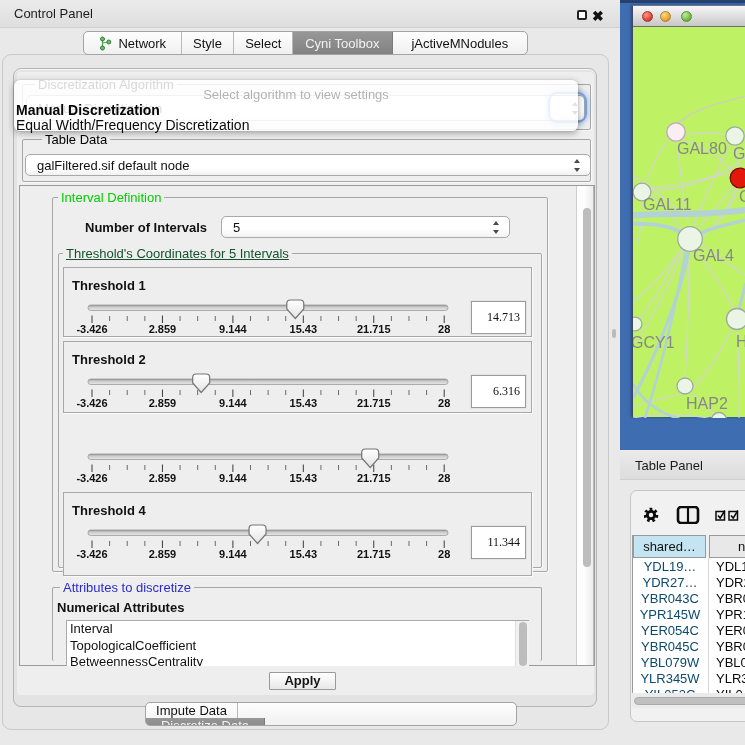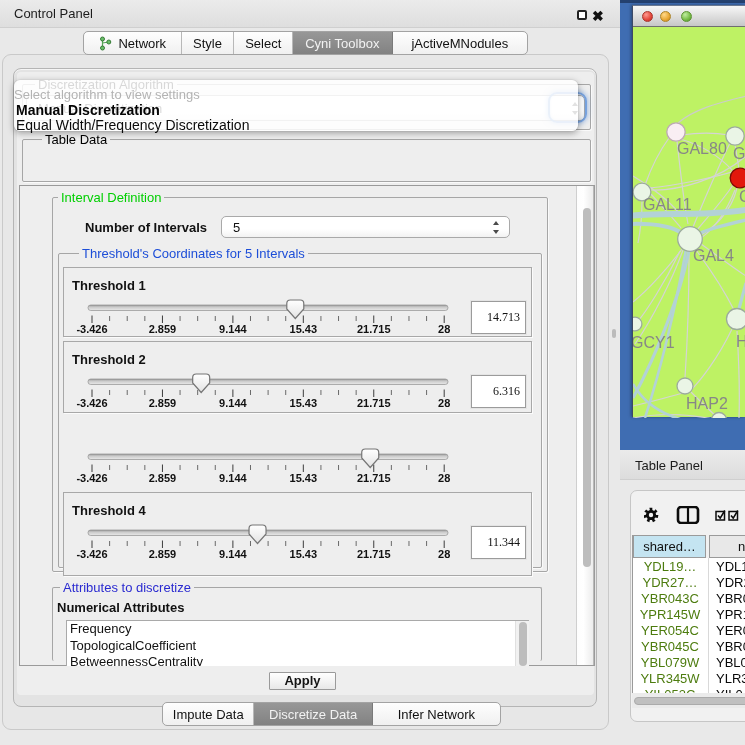--- a/index.html
+++ b/index.html
@@ -13,21 +13,21 @@
 #tpTitle .t{position:absolute;left:15px;top:8px;font-size:13px;color:#1c1c1c;}
 
 #floatIc{left:577px;top:10px;width:10px;height:10px;border:2px solid #222;border-radius:2px;background:#fff;}
 #closeIc{left:592px;top:8px;width:14px;height:14px;font-size:14px;font-weight:bold;color:#111;}
 
 .seg{position:absolute;display:flex;border:1px solid #a3a3a3;border-radius:5px;background:linear-gradient(#fefefe,#f0f0f0);overflow:hidden;}
 .seg .sg{font-size:13px;color:#111;display:flex;align-items:center;justify-content:center;border-right:1px solid #b8b8b8;}
 .seg .sg:last-child{border-right:none;}
 .seg .sel{background:linear-gradient(#979797,#828282);color:#f2f2f2;border-right:1px solid #7a7a7a;}
 #topTabs{left:83px;top:31px;width:445px;height:24px;}
-#botTabs{left:162px;top:702px;width:339px;height:24px;}
+#botTabs{left:145px;top:702px;width:372px;height:24px;flex-direction:column;}
 
 #outerBox{left:2px;top:54px;width:607px;height:676px;background:#e7e7e7;border:1px solid #c9c9c9;border-radius:9px;}
 #innerBox{left:13px;top:68px;width:584px;height:639px;background:#e3e3e3;border:1px solid #b5b5b5;border-radius:8px;box-shadow:inset 0 1px 0 #f5f5f5;}
 #contentBox{left:17px;top:72px;width:577px;height:623px;background:#eeeeee;border-radius:4px;}
 
 .group{position:absolute;border:1px solid #a6a6a6;border-radius:2px;box-shadow:1px 1px 0 #fafafa;}
 .gtitle{position:absolute;top:-8px;font-size:13px;background:#eeeeee;padding:0 3px;line-height:15px;white-space:nowrap;}
 
 .combo{position:absolute;background:linear-gradient(#ffffff,#ffffff 60%,#f2f2f2);border:1px solid #a9a9a9;border-radius:5px;font-size:13px;color:#111;}
 .combo .cv{position:absolute;left:11px;top:3px;}
@@ -39,37 +39,37 @@
 .tbox{position:absolute;left:63px;width:469px;border:1px solid #a8a8a8;background:#eeeeee;box-shadow:1px 1px 0 #fbfbfb;}
 .tlabel{position:absolute;left:8px;top:10px;font-size:13px;font-weight:bold;color:#111;}
 .tfield{position:absolute;left:407px;top:33px;width:55px;height:33px;background:#fff;border:1px solid #9b9b9b;box-shadow:0 0 0 1px #e4e4e4;font-family:"Liberation Serif",serif;font-size:12px;color:#111;text-align:right;line-height:31px;padding-right:5px;}
 
 #attrList{left:66px;top:620px;width:463px;height:46px;background:#fff;border:1px solid #a9a9a9;border-bottom:none;overflow:hidden;font-size:13px;color:#111;}
 #attrList div{padding-left:3px;line-height:16.6px;}
 
 #applyBtn{left:269px;top:672px;width:67px;height:18px;border:1px solid #9a9a9a;border-radius:1px;background:linear-gradient(#ffffff,#e8e8e8);font-size:13px;font-weight:bold;color:#151515;text-align:center;line-height:16px;}
 
 #popup{left:14px;top:80px;width:564px;height:51px;background:rgba(255,255,255,0.845);border-radius:6px;box-shadow:0 2px 7px rgba(0,0,0,0.35),0 0 1px rgba(0,0,0,0.3);}
-#popup .r1{position:absolute;left:0;right:0;top:7px;text-align:left;font-size:13px;color:#b3b3b3;}
+#popup .r1{position:absolute;left:0;right:0;top:7px;text-align:center;font-size:13px;color:#b3b3b3;}
 #popup .r2{position:absolute;left:2px;top:22px;font-size:14px;font-weight:bold;color:#050505;}
 #popup .r3{position:absolute;left:2px;top:36.5px;font-size:14px;color:#0a0a0a;}
 
 #vsb{left:576px;top:186px;width:18px;height:479px;background:linear-gradient(90deg,#fdfdfd,#ffffff 40%,#ececec);border-left:1px solid #cfcfcf;border-right:1px solid #b9b9b9;}
 #vsbThumb{left:583px;top:208px;width:8px;height:359px;background:#bdbdbd;border-radius:4px;}
 
 #netBlue{left:620px;top:0;width:125px;height:450px;background:#3f6db2;border-top:3px solid #24416f;}
 #netWin{left:632px;top:5px;width:113px;height:412px;background:#bef264;box-shadow:-1px 0 3px rgba(0,0,0,0.35);border-left:1px solid #3d4a66;border-top:1px solid #6a7890;}
 #netBar{position:absolute;left:0;top:0;width:113px;height:21px;background:linear-gradient(#f7f7f7,#c7c7c7);border-bottom:1px solid #6f6f6f;}
 .tl{position:absolute;top:5px;width:11px;height:11px;border-radius:50%;}
 
 #tablePanel{left:630px;top:490px;width:130px;height:232px;background:#f1f1f1;border:1px solid #c6c6c6;border-radius:7px;}
 #thead1{left:633px;top:535px;width:73px;height:23px;background:#c4e4f1;border:1px solid #9a9a9a;font-size:13px;color:#111;text-align:center;line-height:21px;}
 #thead2{left:709px;top:535px;width:36px;height:23px;background:#e8e8e8;border:1px solid #9a9a9a;border-right:none;font-size:13px;color:#111;padding-left:28px;line-height:21px;}
 #tbodyBG{left:633px;top:558px;width:112px;height:150px;background:#fff;}
-.trow{position:absolute;width:74px;text-align:center;font-size:13px;color:#4d7c0f;line-height:16px;}
+.trow{position:absolute;width:74px;text-align:center;font-size:13px;color:#0c4a6e;line-height:16px;}
 .trow2{position:absolute;left:716px;width:30px;text-align:left;font-size:13px;color:#0a0a0a;line-height:16px;overflow:hidden;}
 #hsb{left:632px;top:693px;width:113px;height:15px;background:#ebebeb;}
 #hsbThumb{left:634px;top:697px;width:115px;height:8px;background:#c0c0c0;border:1px solid #ababab;border-radius:4px;}
 .divdot{left:612px;top:329px;width:4px;height:9px;background:#bbb;border-radius:2px;}
 </style>
 </head>
 <body>
 <div id="page">
 
   <div class="abs" id="cpTitle">
@@ -104,36 +104,40 @@
   <div class="combo" style="left:26px;top:95px;width:559px;height:26px;">
     <div class="cv" style="top:5px;">Manual Discretization</div>
     <div class="stepper" style="right:5px;top:6px;"></div>
   </div>
 
   <div class="abs" style="left:548px;top:92px;width:39px;height:31px;border:2.5px solid rgba(98,148,218,0.85);border-radius:9px;box-shadow:0 0 5px 1px rgba(98,148,218,0.55),inset 0 0 3px rgba(98,148,218,0.4);"></div>
 
   <div class="group" style="left:22px;top:139px;width:569px;height:43px;">
       <span class="gtitle" style="left:19px;">Table Data</span>
     </div>
+  <div class="combo" style="left:25px;top:154px;width:566px;height:22px;">
+    <div class="cv">galFiltered.sif default node</div>
+    <div class="stepper" style="right:9px;top:4px;"></div>
+  </div>
 
   <div class="abs" style="left:19px;top:185px;width:576px;height:481px;border:1px solid #9a9a9a;background:#eeeeee;"></div>
   <div class="abs" id="vsb"></div>
   <div class="abs" id="vsbThumb"></div>
 
   <div class="group" style="left:52px;top:197px;width:496px;height:375px;">
       <span class="gtitle" style="left:5px;color:#00cf00;">Interval Definition</span>
     </div>
   <div class="abs" style="left:85px;top:220px;font-size:13px;font-weight:bold;color:#111;">Number of Intervals</div>
   <div class="combo" style="left:221px;top:216px;width:289px;height:22px;">
     <div class="cv">5</div>
     <div class="stepper" style="right:9px;top:4px;"></div>
   </div>
 
   <div class="group" style="left:58px;top:253px;width:484px;height:315px;">
-      <span class="gtitle" style="left:20px;color:#1d4ed8;">Threshold's Coordinates for 5 Intervals</span>
+      <span class="gtitle" style="left:4px;color:#14532d;text-decoration:underline;">Threshold's Coordinates for 5 Intervals</span>
     </div>
 
   <div class="tbox" style="top:267px;height:70px;">
     <div class="tlabel">Threshold 1</div>
     <div class="tfield">14.713</div>
   </div>
   <div class="tbox" style="top:341px;height:72px;">
     <div class="tlabel">Threshold 2</div>
     <div class="tfield">6.316</div>
   </div>
@@ -310,21 +314,21 @@
       <text x="381.2" y="36" font-size="11" font-weight="bold" fill="#111" text-anchor="middle" font-family="Liberation Sans">28</text>
       <path d="M189.53153439826895,3 H199.53153439826895 Q203.03153439826895,3 203.03153439826895,6.5 V12 L194.53153439826895,21.5 L186.03153439826895,12 V6.5 Q186.03153439826895,3 189.53153439826895,3 Z" fill="url(#th3)" stroke="#757575" stroke-width="1.2"></path>
     </svg>
     <div id="sliders"></div>
 
   <div class="group" style="left:52px;top:587px;width:490px;height:74px;border-bottom:none;box-shadow:none;">
       <span class="gtitle" style="left:7px;color:#2a2ad0;">Attributes to discretize</span>
     </div>
   <div class="abs" style="left:57px;top:600px;font-size:13px;font-weight:bold;color:#111;">Numerical Attributes</div>
   <div class="abs" id="attrList">
-    <div>Frequency</div>
+    <div>Interval</div>
     <div>TopologicalCoefficient</div>
     <div>BetweennessCentrality</div>
   </div>
   <div class="abs" style="left:515px;top:621px;width:14px;height:45px;background:#f1f1f1;border-left:1px solid #e0e0e0;"></div>
   <div class="abs" style="left:519px;top:622px;width:8px;height:44px;background:#bdbdbd;border-radius:4px;"></div>
 
   <div class="abs" id="applyBtn">Apply</div>
 
   <div class="seg" id="botTabs">
     <div class="sg" style="width:92px;">Impute Data</div>

